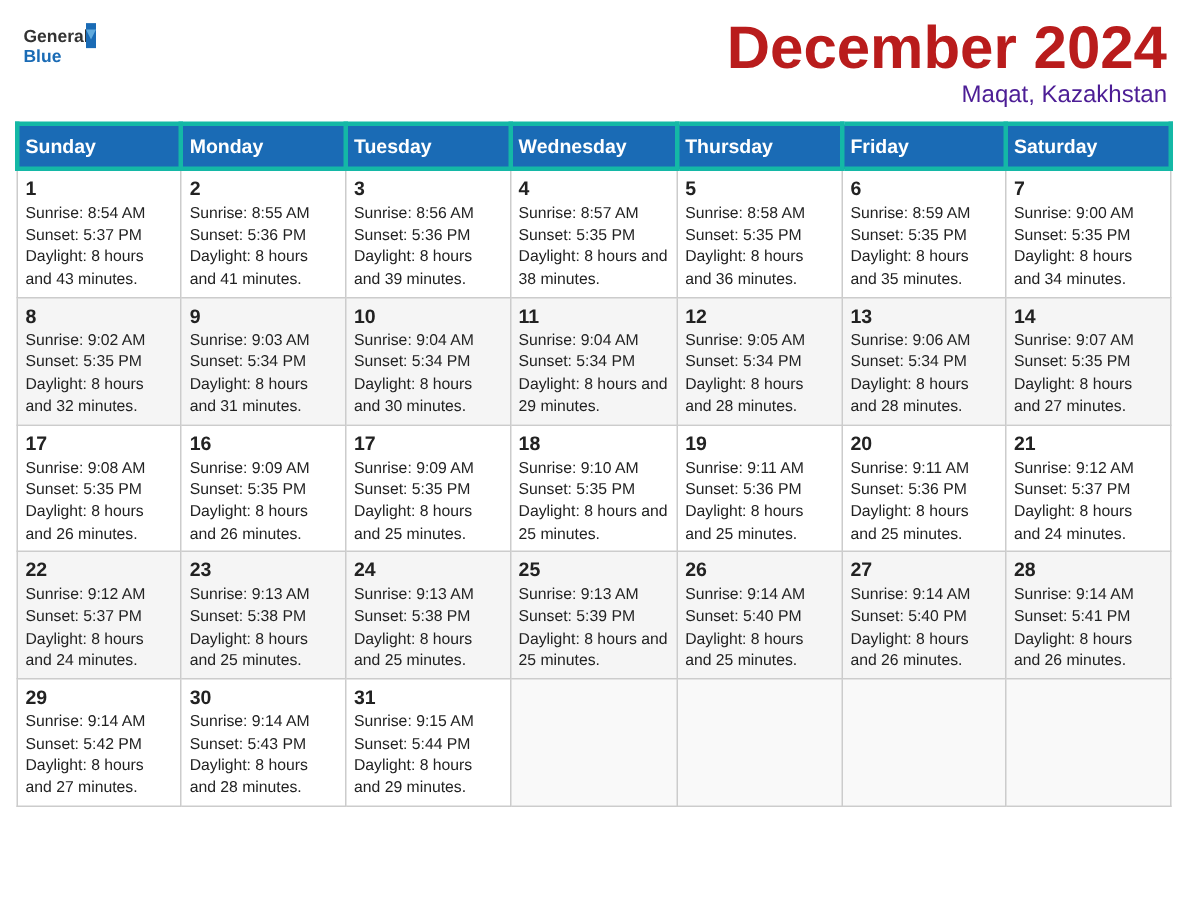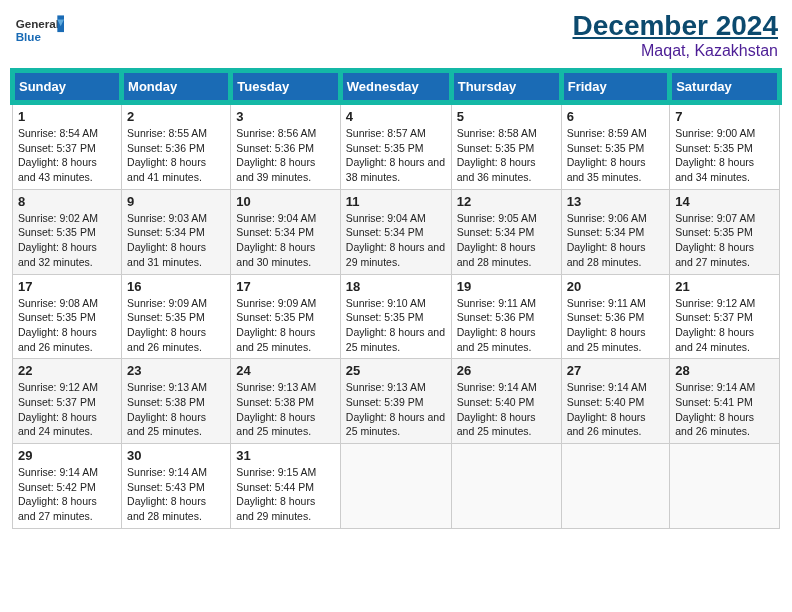--- a/index.html
+++ b/index.html
@@ -26,40 +26,39 @@
     }
     .logo-icon {
       width: 50px;
       height: 40px;
       margin-right: 2px;
     }
     .title-block {
       text-align: right;
     }
     .main-title {
-      font-size: 28px;
+      font-size: 40px;
       font-weight: bold;
-      color: #0c4a6e;
-      text-decoration: underline;
+      color: #b91c1c;
     }
     .subtitle {
       font-size: 16px;
       color: #4c1d95;
     }
     .calendar {
       width: 100%;
       border-collapse: collapse;
     }
     .calendar thead th {
       background-color: #1a6bb5;
       color: #fff;
       font-size: 13px;
       font-weight: bold;
       padding: 6px 4px;
-      border: 5px solid #14b8a6;
+      border: 3px solid #14b8a6;
       text-align: left;
     }
     .calendar tbody td {
       border: 1px solid #ccc;
       vertical-align: top;
       padding: 4px 5px;
       font-size: 10.5px;
       color: #222;
       width: 113px;
       min-height: 80px;

